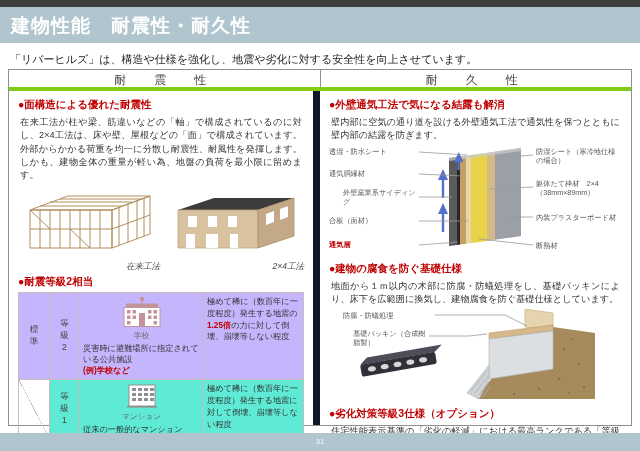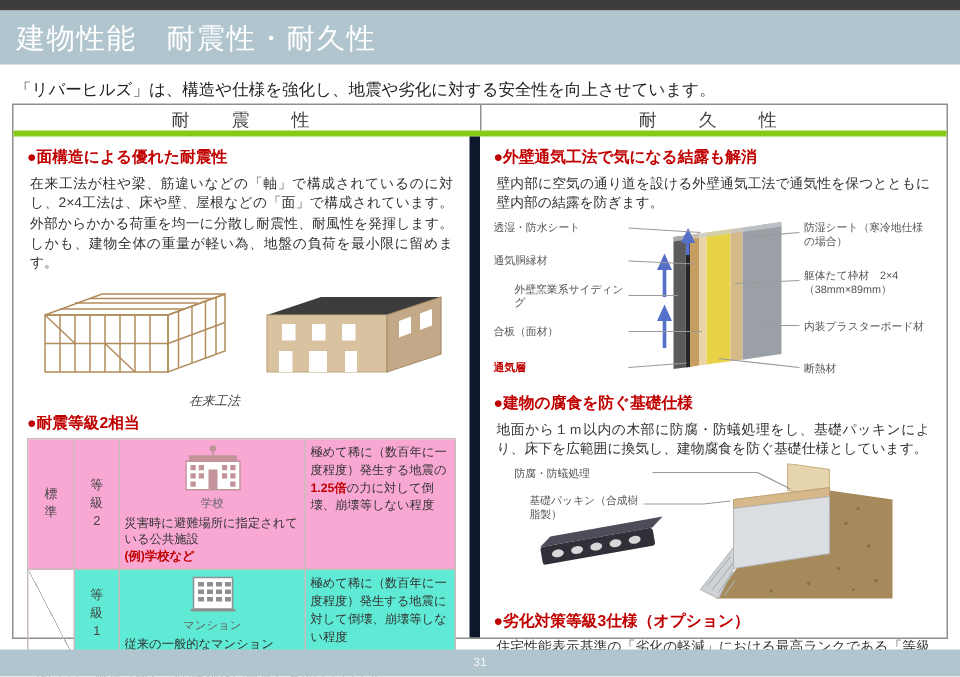--- a/index.html
+++ b/index.html
@@ -3,39 +3,39 @@
 <meta charset="utf-8">
 <style>
   * { margin:0; padding:0; box-sizing:border-box; }
   html,body { background:#e8e8e8; }
   .page {
     position:relative; width:640px; height:451px; background:#ffffff;
     font-family:"Liberation Sans","DejaVu Sans",sans-serif; color:#333; overflow:hidden;
   }
   .top-strip { position:absolute; left:0; top:0; width:640px; height:7px; background:#3d3d3d; }
   .header-bar { position:absolute; left:0; top:7px; width:640px; height:36px; background:#b0c5cd; }
-  .header-bar h1 { position:absolute; left:11px; top:6px; font-size:19px; font-weight:normal; color:#ffffff; letter-spacing:1px; }
+  .header-bar h1 { position:absolute; left:11px; top:6px; font-size:19px; font-weight:bold; color:#ffffff; letter-spacing:1px; }
   .intro { position:absolute; left:10px; top:52px; font-size:11px; color:#222; }
   .content-box { position:absolute; left:8px; top:69px; width:624px; height:357px; border:1px solid #8f8f8f; background:#fff; }
   .col-headers { display:flex; height:21px; border-bottom:4px solid #84cc16; }
   .col-header { flex:1; text-align:center; font-size:12px; color:#444; line-height:21px; letter-spacing:8px; }
   .col-header.left { border-right:1px solid #8f8f8f; }
   .columns { display:flex; height:334px; }
   .col { width:311px; padding:0 9px; position:relative; }
   .col.left { border-right:7px solid #0f172a; }
   .red-heading { color:#c00000; font-weight:bold; font-size:10.5px; margin-top:7px; }
   .body-text { font-size:9.2px; line-height:1.45; color:#333; margin:4px 2px 0 2px; text-align:justify; }
   
   .buildings { display:flex; justify-content:space-between; margin-top:5px; height:80px; }
   .building { width:142px; text-align:right;font-style:italic; }
   .building .cap { font-size:8.5px; color:#444; margin-top:1px; }
   
   .g-table { margin-top:3px; display:grid; grid-template-columns:31px 30px 124px auto; border:1px solid #c8bcbc; border-right:none; border-bottom:none; font-size:8.2px; }
   .g-cell { border-right:1px solid #c8bcbc; border-bottom:1px solid #c8bcbc; padding:3px 3px; position:relative; }
-  .row1 { background:#f9a8d4; min-height:84px; }
+  .row1 { background:#c4b5fd; min-height:84px; }
   .row2 { background:#5eead4; min-height:56px; }
   .vcell { display:flex; align-items:center; justify-content:center; }
   .vtext { width:10px; word-break:break-all; line-height:1.35; text-align:center; font-size:8.6px; color:#444; }
   .ex-cell { text-align:center; }
   .ex-name { font-size:7.6px; color:#666; margin-top:1px; }
   .ex-desc { font-size:8.2px; color:#333; text-align:left; line-height:1.35; margin-top:2px; }
   .ex-note { font-size:8.2px; color:#c00000; font-weight:bold; text-align:left; }
   .desc-cell { font-size:8.2px; line-height:1.45; color:#333; }
   .em-red { color:#c00000; font-weight:bold; }
   .diag { background:linear-gradient(to top right, transparent 49.4%, #b9b9b9 49.4%, #b9b9b9 50.6%, transparent 50.6%); }
@@ -114,20 +114,21 @@
                 <rect x="26" y="28" width="9" height="11"></rect>
                   <rect x="46" y="28" width="9" height="11"></rect>
                   <rect x="66" y="28" width="9" height="11"></rect>
                 <rect x="24" y="46" width="9" height="14"></rect>
                   <rect x="44" y="46" width="12" height="14"></rect>
                   <rect x="68" y="46" width="8" height="14"></rect>
                 <polygon points="104,26 112,23 112,34 104,37"></polygon>
                   <polygon points="118,21 126,18 126,29 118,32"></polygon>
               </g>
             </svg>
+            <div class="cap">2×4工法</div>
           </div>
         </div>
 
         <div class="red-heading">●耐震等級2相当</div>
 
         <div class="g-table">
 
           <div class="g-cell row1 vcell">
             <span class="vtext">標準</span>
           </div>

